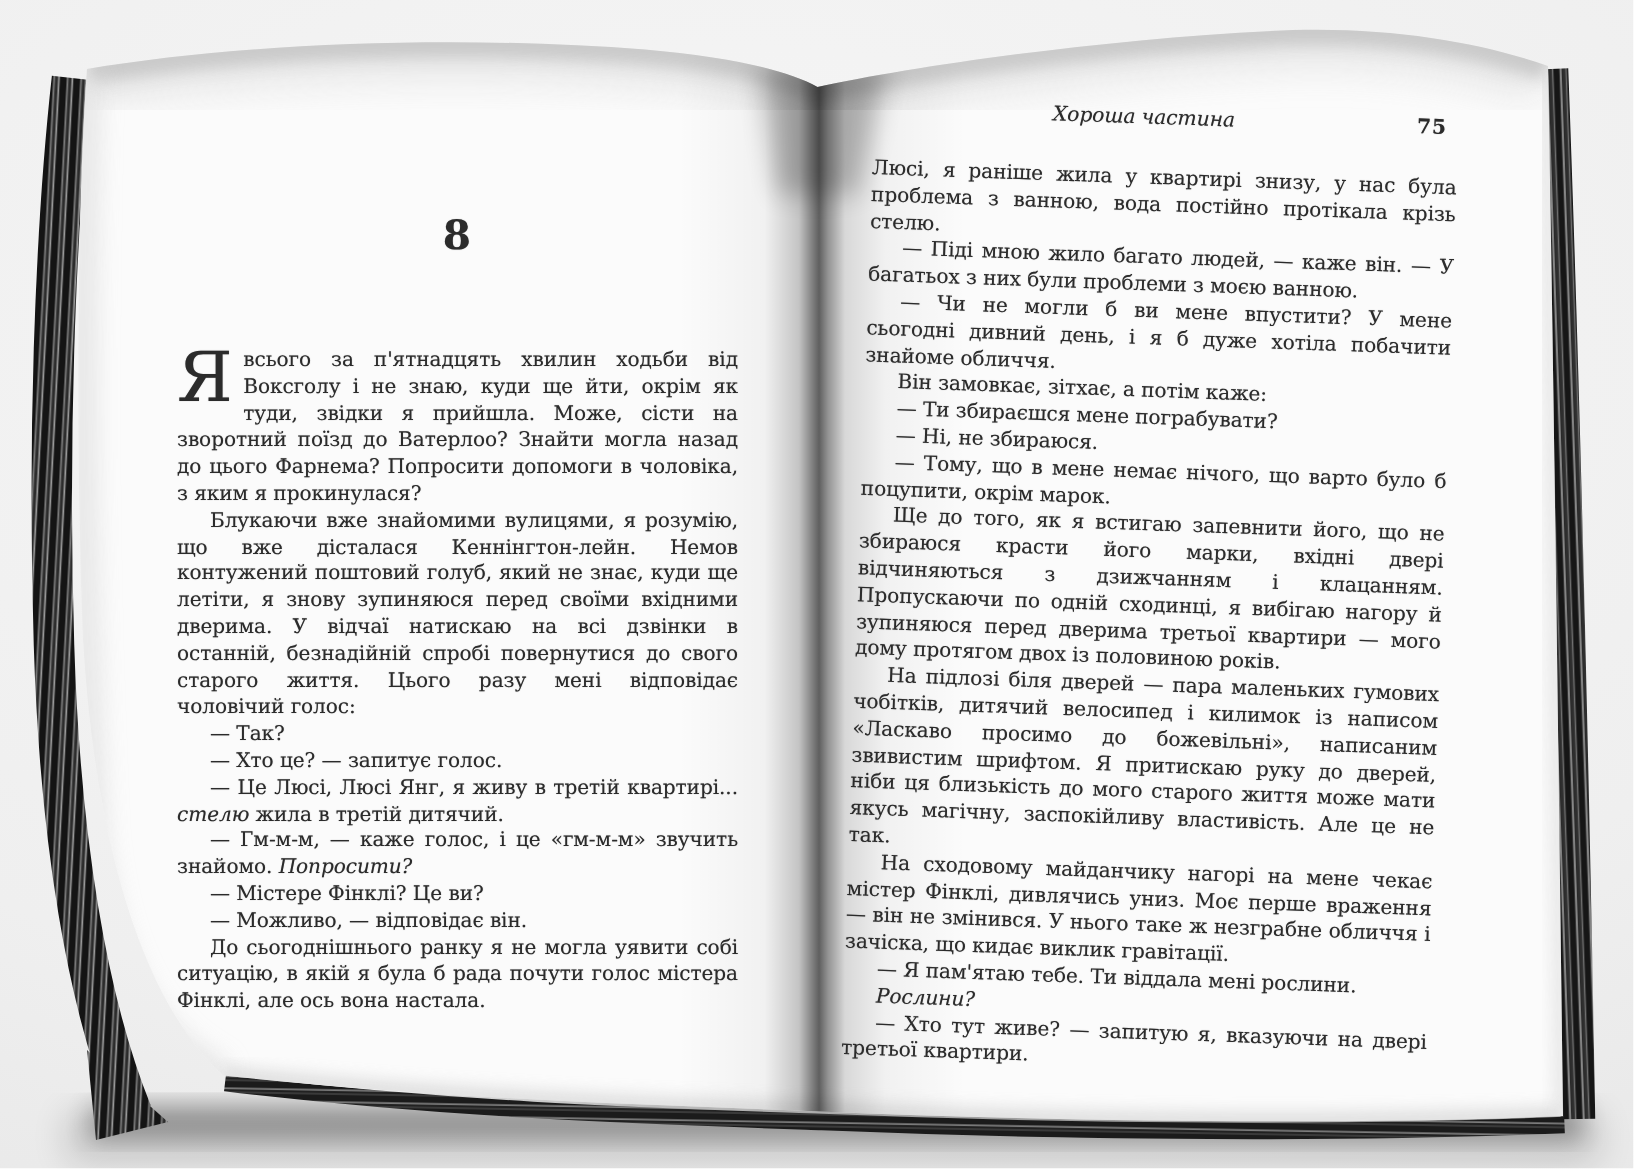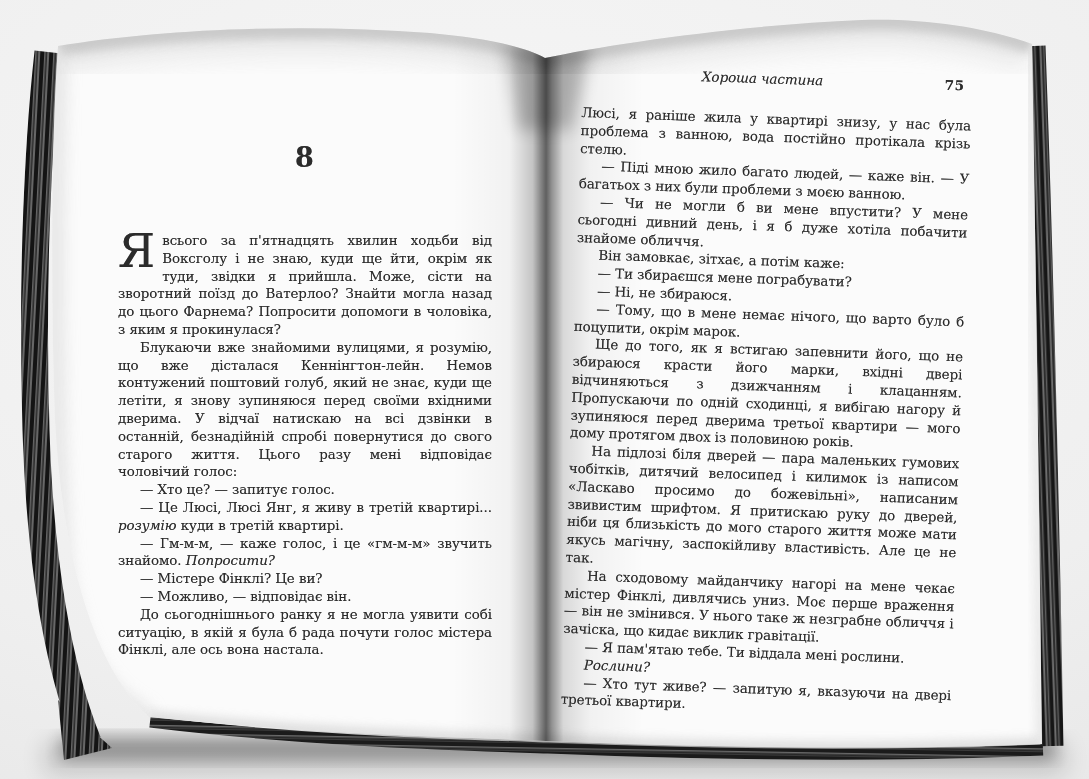--- a/index.html
+++ b/index.html
@@ -115,22 +115,23 @@
       <rect x="452" y="10" width="192" height="750" fill="url(#gutterGrad)"></rect>
       <path d="M 505,45 L 592,42 L 572,130 L 518,130 Z" fill="#000" opacity="0.22" filter="url(#blur8)"></path>
     </g>
   </svg>
 
   <div class="text-col left-col">
     <div class="chapter">8</div>
     <div id="left-paragraphs">
         <div class="para dropcap-para"><span class="dropcap">Я</span><span>всього за п'ятнадцять хвилин ходьби від Воксголу і не знаю, куди ще йти, окрім як туди, звідки я прийшла. Може, сісти на зворотний поїзд до Ватерлоо? Знайти могла назад до цього Фарнема? Попросити допомоги в чоловіка, з яким я прокинулася?</span></div>
         <div class="para indent"><span>Блукаючи вже знайомими вулицями, я розумію, що вже дісталася Кеннінгтон-лейн. Немов контужений поштовий голуб, який не знає, куди ще летіти, я знову зупиняюся перед своїми вхідними дверима. У відчаї натискаю на всі дзвінки в останній, безнадійній спробі повернутися до свого старого життя. Цього разу мені відповідає чоловічий голос:</span></div>
+        <div class="para indent"><span>— Так?</span></div>
         <div class="para indent"><span>— Хто це? — запитує голос.</span></div>
-        <div class="para indent"><span>— Це Люсі, Люсі Янг, я живу в третій квартирі... </span><span class="it">розумію</span><span> куди в третій квартирі.</span></div>
+        <div class="para indent"><span>— Це Люсі, Люсі Янг, я живу в третій квартирі... </span><span class="it">стелю</span><span> жила в третій дитячий.</span></div>
         <div class="para indent"><span>— Гм-м-м, — каже голос, і це «гм-м-м» звучить знайомо. </span><span class="it">Попросити?</span></div>
         <div class="para indent"><span>— Містере Фінклі? Це ви?</span></div>
         <div class="para indent"><span>— Можливо, — відповідає він.</span></div>
         <div class="para indent"><span>До сьогоднішнього ранку я не могла уявити собі ситуацію, в якій я була б рада почути голос містера Фінклі, але ось вона настала.</span></div>
       </div>
   </div>
 
   <div class="text-col right-col">
     <div class="running-head">
       <span class="rh-title">Хороша частина</span>

